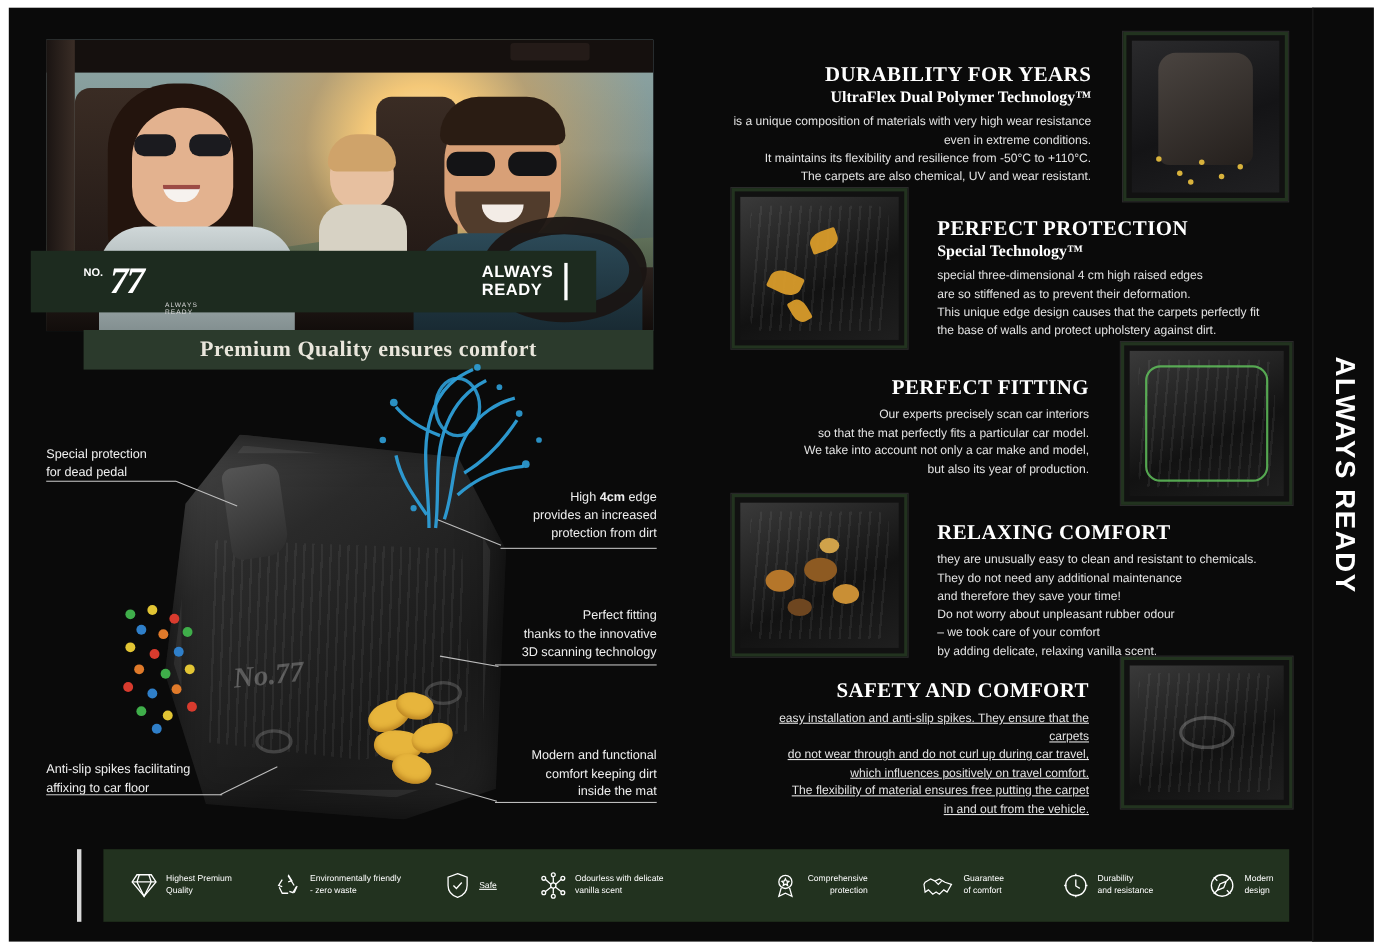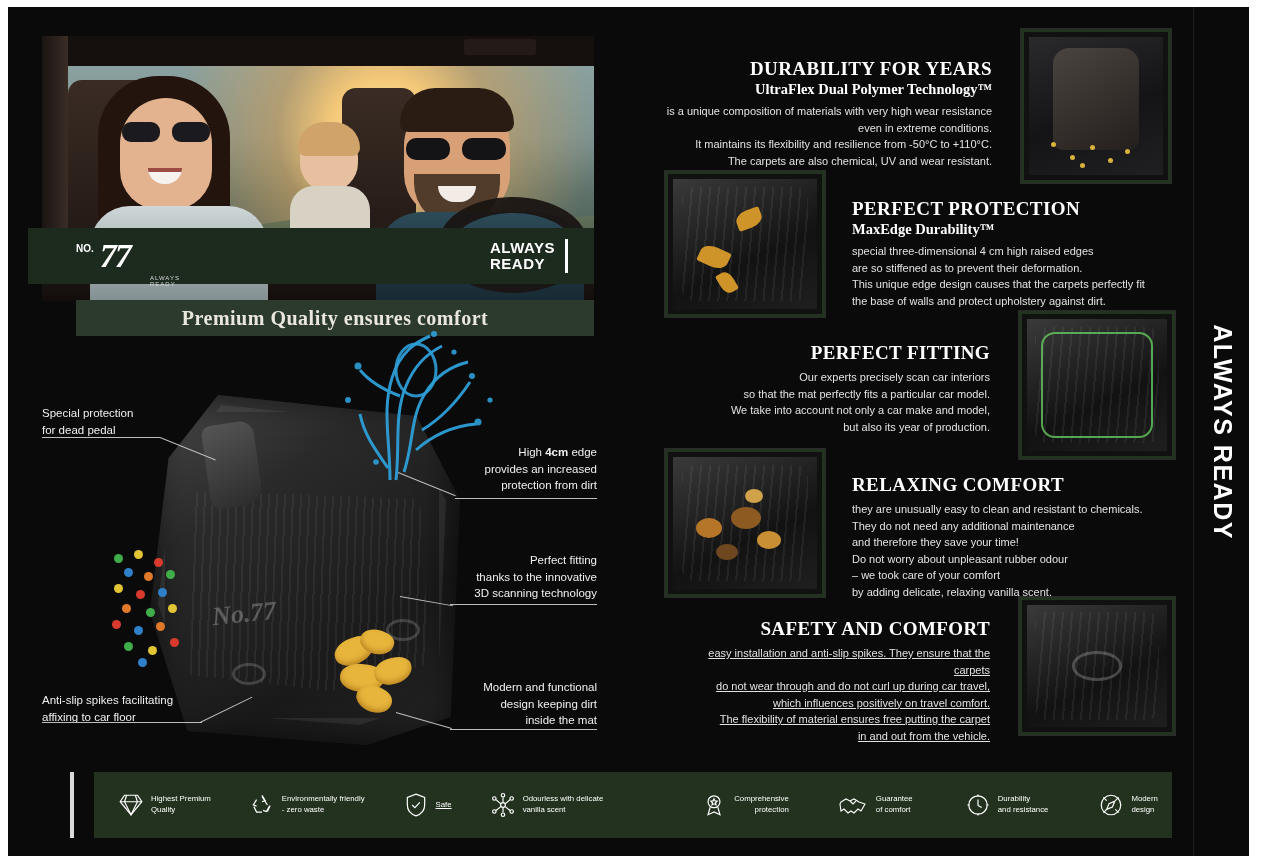--- a/index.html
+++ b/index.html
@@ -179,21 +179,21 @@
   .hero-wheel {
     position: absolute; right: 6px; bottom: 8px; width: 150px; height: 96px;
     border: 16px solid #1a1513; border-radius: 50%;
     opacity: .95;
   }
 
   
   .logo-bar {
     position: absolute;
     left: 28px; top: 228px;
-    width: 566px; height: 56px;
+    width: 514px; height: 56px;
     background: #1d2b1f;
     display: flex; align-items: center;
   }
   .logo-bar .logo {
     margin-left: 48px;
     display: flex; align-items: center; gap: 6px;
   }
   .logo .no {
     color: #ffffff; font-size: 10px; font-weight: bold; line-height: 1;
     margin-top: -14px;
@@ -511,21 +511,21 @@
 3D scanning technology</div>
   <div class="leader" style="left:450px; top:604px; width:147px;"></div>
   <div class="leader" style="left:400px; top:596px; width:54px; transform:rotate(10deg); transform-origin:left center;"></div>
 
   <div class="callout" style="left:42px; top:692px; width:180px; white-space:pre-line;">Anti-slip spikes facilitating
 affixing to car floor</div>
   <div class="leader" style="left:42px; top:722px; width:160px;"></div>
   <div class="leader" style="left:200px; top:722px; width:58px; transform:rotate(-26deg); transform-origin:left center;"></div>
 
   <div class="callout t-right" style="left:450px; top:679px; width:147px; white-space:pre-line;">Modern and functional
-design keeping dirt
+comfort keeping dirt
 inside the mat</div>
   <div class="leader" style="left:450px; top:729px; width:147px;"></div>
   <div class="leader" style="left:396px; top:712px; width:58px; transform:rotate(16deg); transform-origin:left center;"></div>
 
   <div class="feature t-right" style="left:660px; top:58px; width:332px;">
     <div class="f-title">DURABILITY FOR YEARS</div>
     <div class="f-sub">UltraFlex Dual Polymer Technology™</div>
     <div class="f-body" style="white-space:pre-line;">is a unique composition of materials with very high wear resistance even in extreme conditions.
 It maintains its flexibility and resilience from -50°C to +110°C.
 The carpets are also chemical, UV and wear resistant.</div>
@@ -549,21 +549,21 @@
     <div class="ph-inner ph-mat">
       <div class="ribs"></div>
       <div class="leaf" style="left:18%; top:52%; width:30px; height:20px;"></div>
       <div class="leaf" style="left:44%; top:24%; width:26px; height:18px; transform:rotate(-20deg);"></div>
       <div class="leaf" style="left:30%; top:74%; width:22px; height:15px; transform:rotate(60deg);"></div>
     </div>
     <div class="frame-accent"></div>
   </div>
   <div class="feature t-left" style="left:852px; top:198px; width:300px;">
     <div class="f-title">PERFECT PROTECTION</div>
-    <div class="f-sub">MaxEdge Durability™</div>
+    <div class="f-sub">Special Technology™</div>
     <div class="f-body" style="white-space:pre-line;">special three-dimensional 4 cm high raised edges
 are so stiffened as to prevent their deformation.
 This unique edge design causes that the carpets perfectly fit
 the base of walls and protect upholstery against dirt.</div>
   </div>
 
   <div class="feature t-right" style="left:700px; top:342px; width:290px;">
     <div class="f-title">PERFECT FITTING</div>
     <div class="f-body" style="white-space:pre-line;">Our experts precisely scan car interiors
 so that the mat perfectly fits a particular car model.

